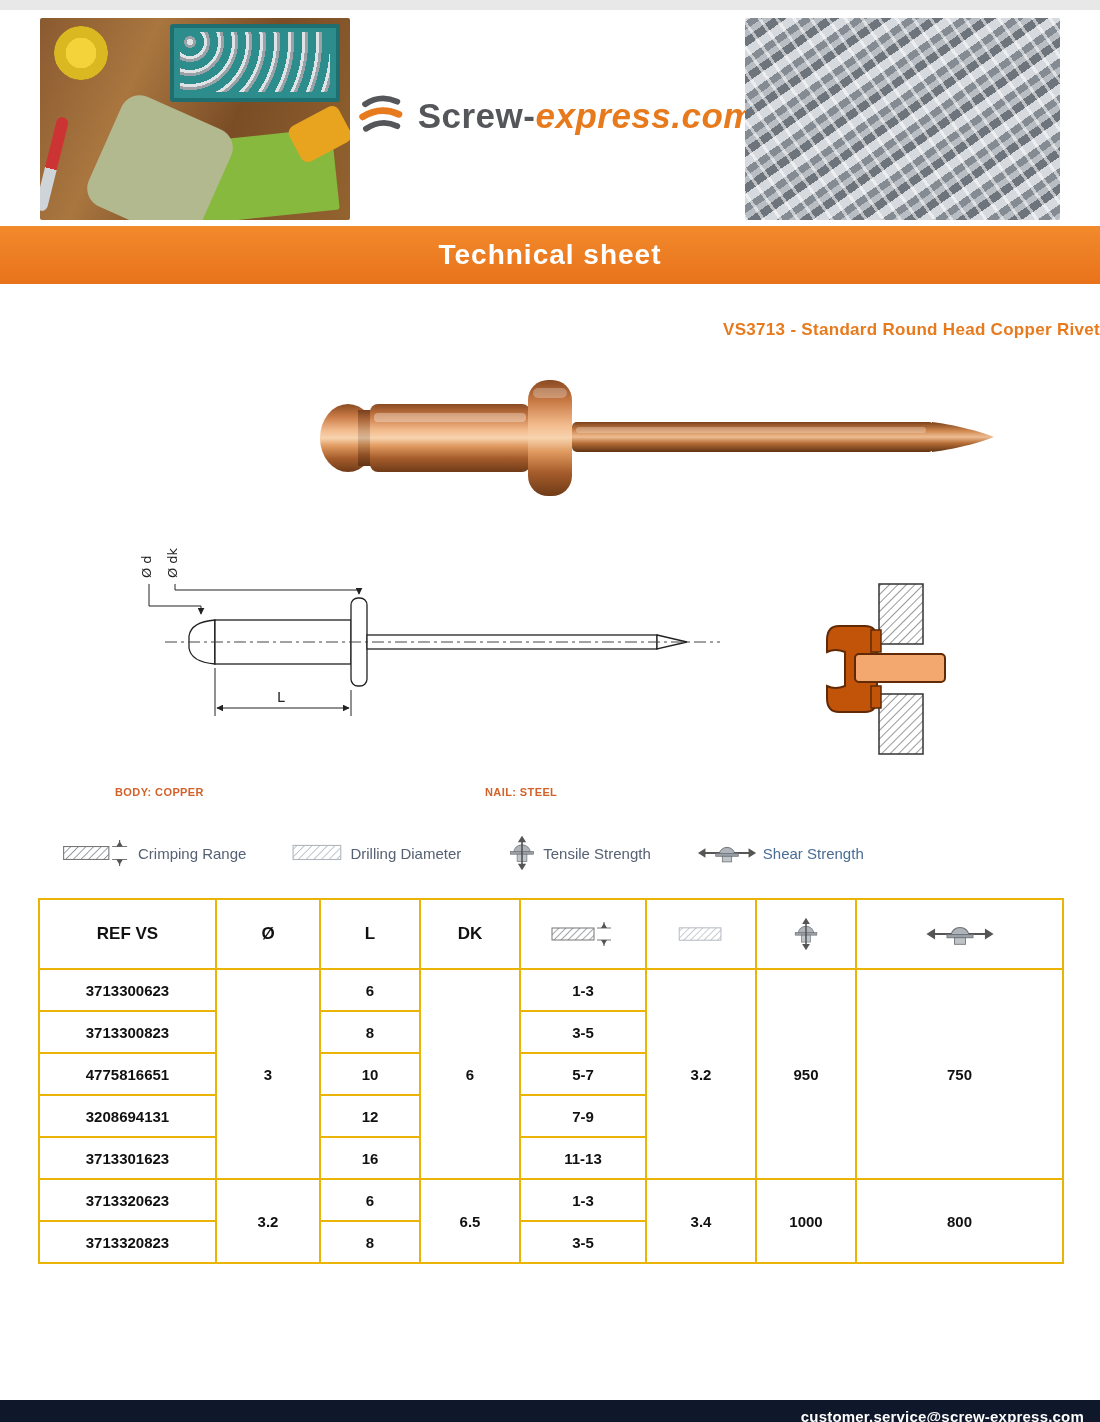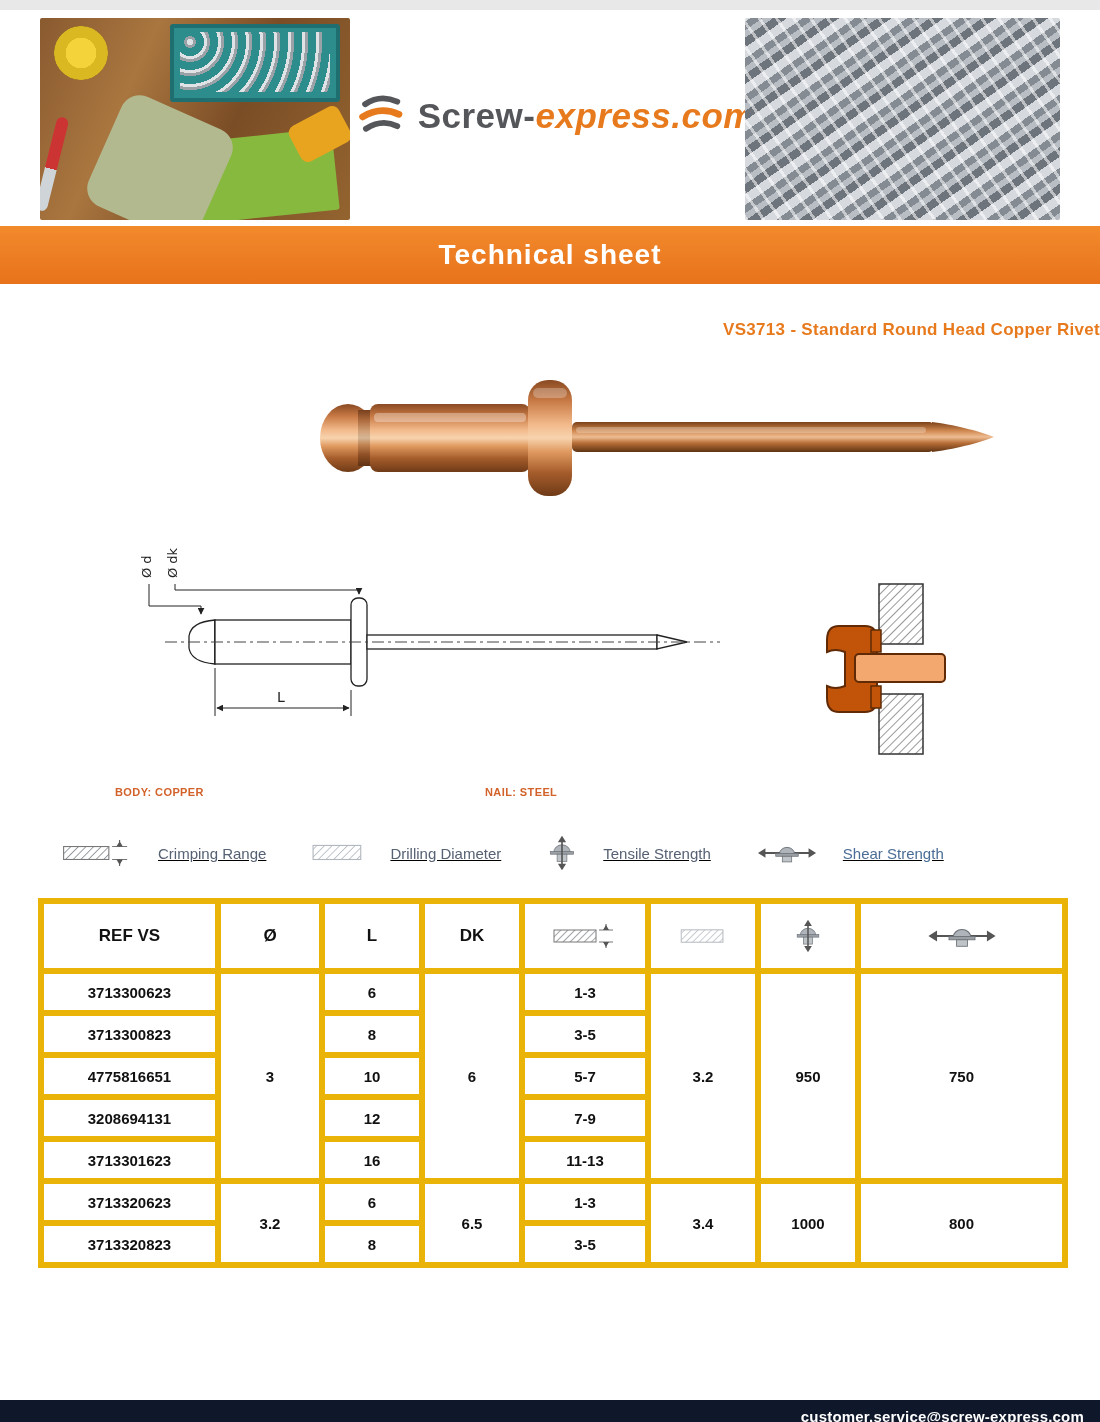--- a/index.html
+++ b/index.html
@@ -27,27 +27,27 @@
   .banner { left:0; top:216px; width:1100px; height:58px;
     background:linear-gradient(#f28a2c,#e8721a); display:flex; align-items:center; justify-content:center; }
   .banner-text { color:#ffffff; font-size:28px; font-weight:700; letter-spacing:1px; }
 
   .sheet-title { left:0; top:310px; width:1100px; text-align:right;
     color:#e87a1e; font-size:17px; font-weight:700; letter-spacing:.3px; }
 
   
   .material { color:#d2622a; font-size:11px; font-weight:700; letter-spacing:.4px; }
   .legend { left:62px; top:820px; width:1000px; height:46px; display:flex; align-items:center; gap:46px; }
-  .legend-item { display:flex; align-items:center; gap:26px;text-decoration:underline; }
+  .legend-item { display:flex; align-items:center; gap:6px; }
   .legend-label { font-size:15px; color:#566173; }
   .legend-item.blue .legend-label { color:#4a6d96; }
 
   
   table.spec { border-collapse:collapse; table-layout:fixed; width:1024px; }
-  table.spec th, table.spec td { border:6px solid #eab308; text-align:center; vertical-align:middle;
+  table.spec th, table.spec td { border:2px solid #eab308; text-align:center; vertical-align:middle;
     color:#111; font-weight:700; }
   table.spec th { height:70px; font-size:17px; }
   table.spec td { height:42px; font-size:15px; }
   .th-ic { display:inline-block; vertical-align:middle; }
 
   
   .footer { left:0; top:1390px; width:1100px; height:32px; background:#0f172a;
     display:flex; align-items:center; justify-content:flex-end; padding-right:16px; }
   .footer-email { color:#ffffff; font-size:15px; font-weight:700; letter-spacing:.2px; }
 

